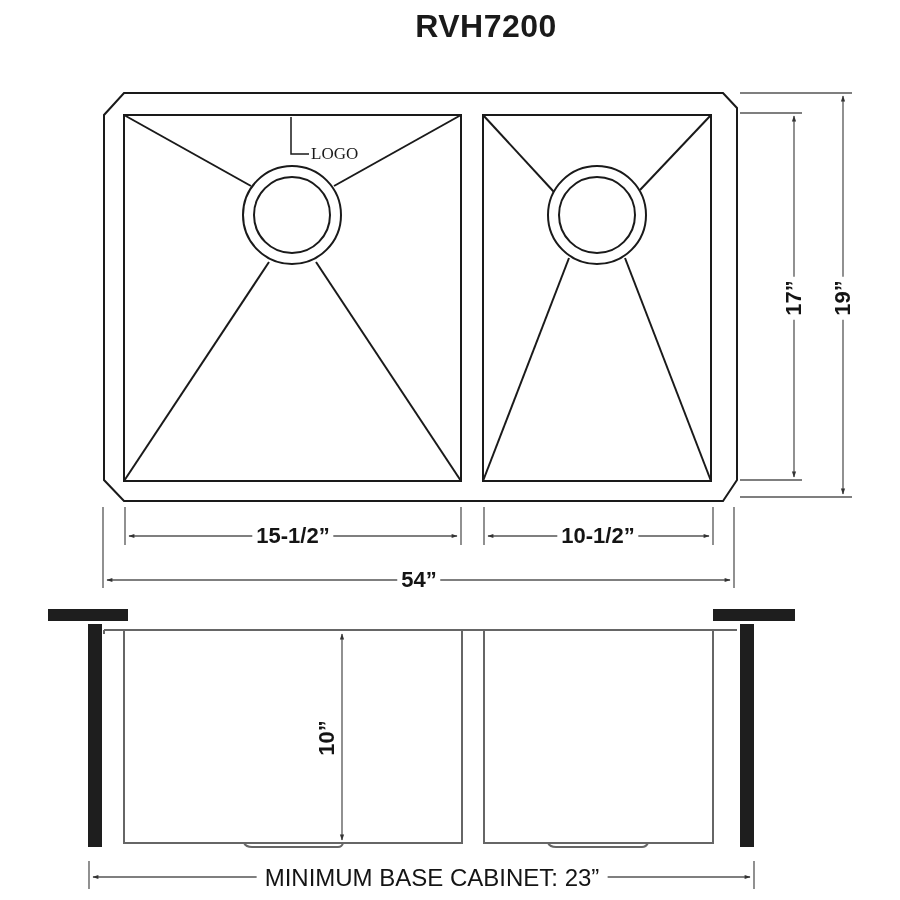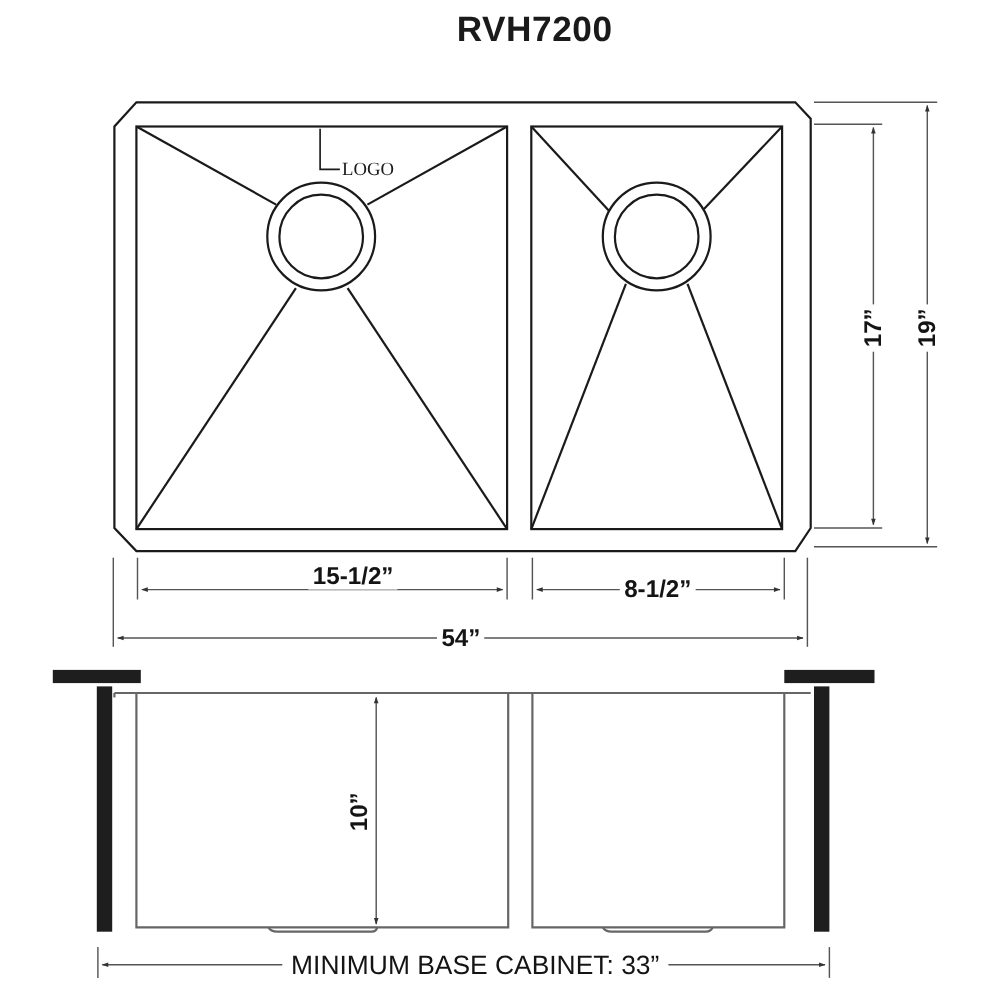--- a/index.html
+++ b/index.html
@@ -166,22 +166,22 @@
       <line x1="754" y1="861" x2="754" y2="889"></line>
       <line x1="93" y1="877" x2="750" y2="877" marker-start="url(#arrow)" marker-end="url(#arrow)"></line>
     </g>
   </g>
 </svg>
 
 <div class="title" style="width:972px;left:0;">RVH7200</div>
 
 <div class="logo-label" style="left:311px;top:145px;">LOGO</div>
 
-<div class="dim-label horizontal" style="left:293px;top:524px;margin-left:28px;">15-1/2”</div>
-<div class="dim-label horizontal" style="left:598px;top:536px;">8-1/2”</div>
+<div class="dim-label horizontal" style="left:293px;top:536px;">15-1/2”</div>
+<div class="dim-label horizontal" style="left:598px;top:536px;">10-1/2”</div>
 <div class="dim-label horizontal" style="left:419px;top:580px;">54”</div>
 
 <div class="dim-label vertical" style="left:794px;top:298px;">17”</div>
 <div class="dim-label vertical" style="left:843px;top:298px;">19”</div>
 
 <div class="dim-label vertical" style="left:327px;top:738px;background:transparent;">10”</div>
 
-<div class="cabinet-label">MINIMUM BASE CABINET: 33”</div>
+<div class="cabinet-label">MINIMUM BASE CABINET: 23”</div>
 
 </body></html>

